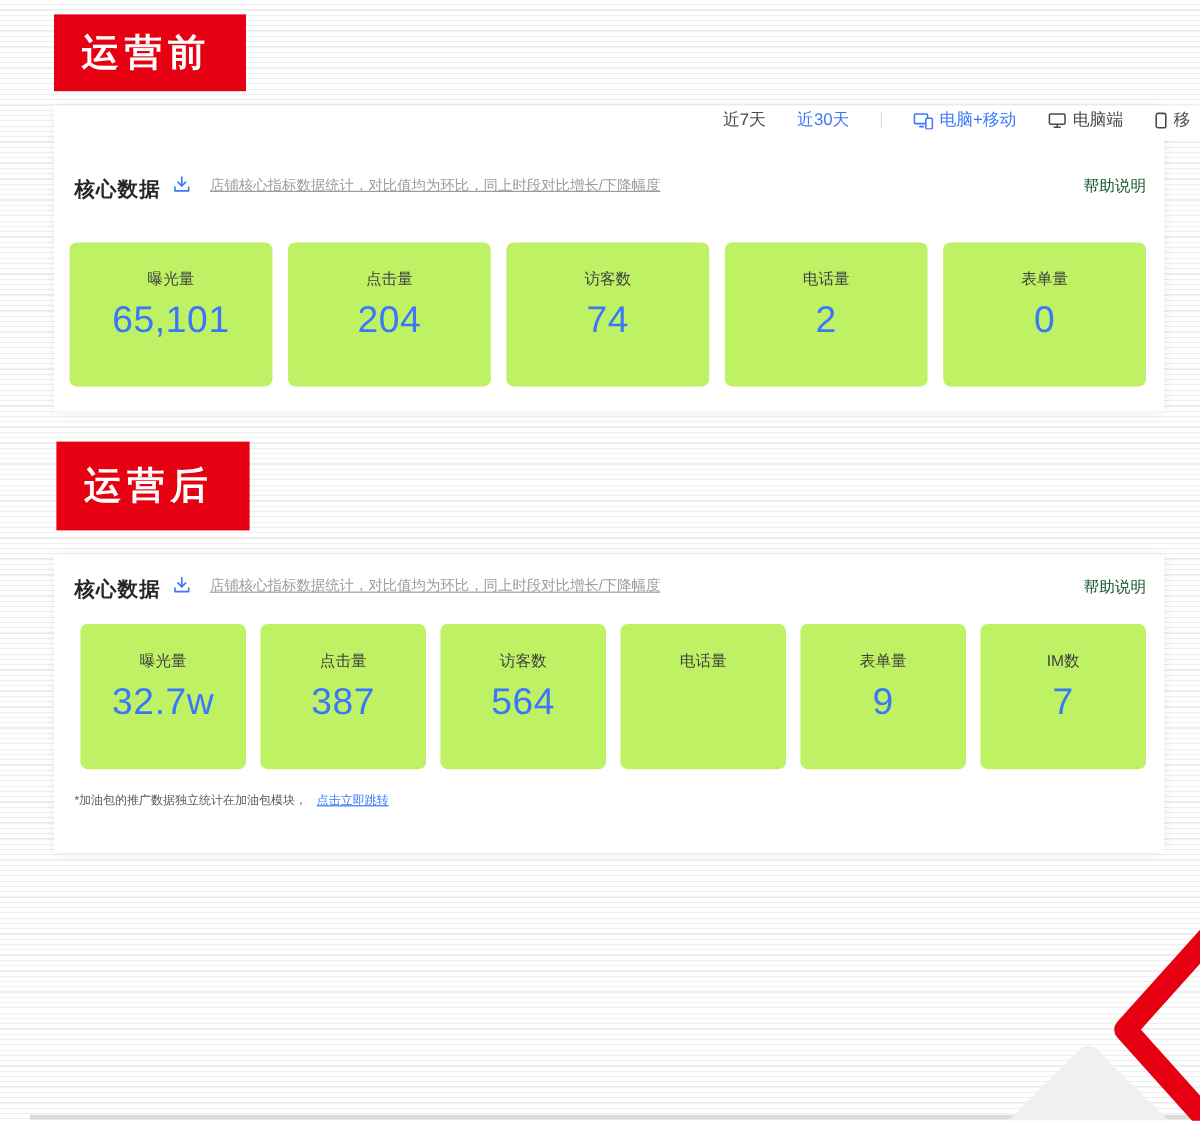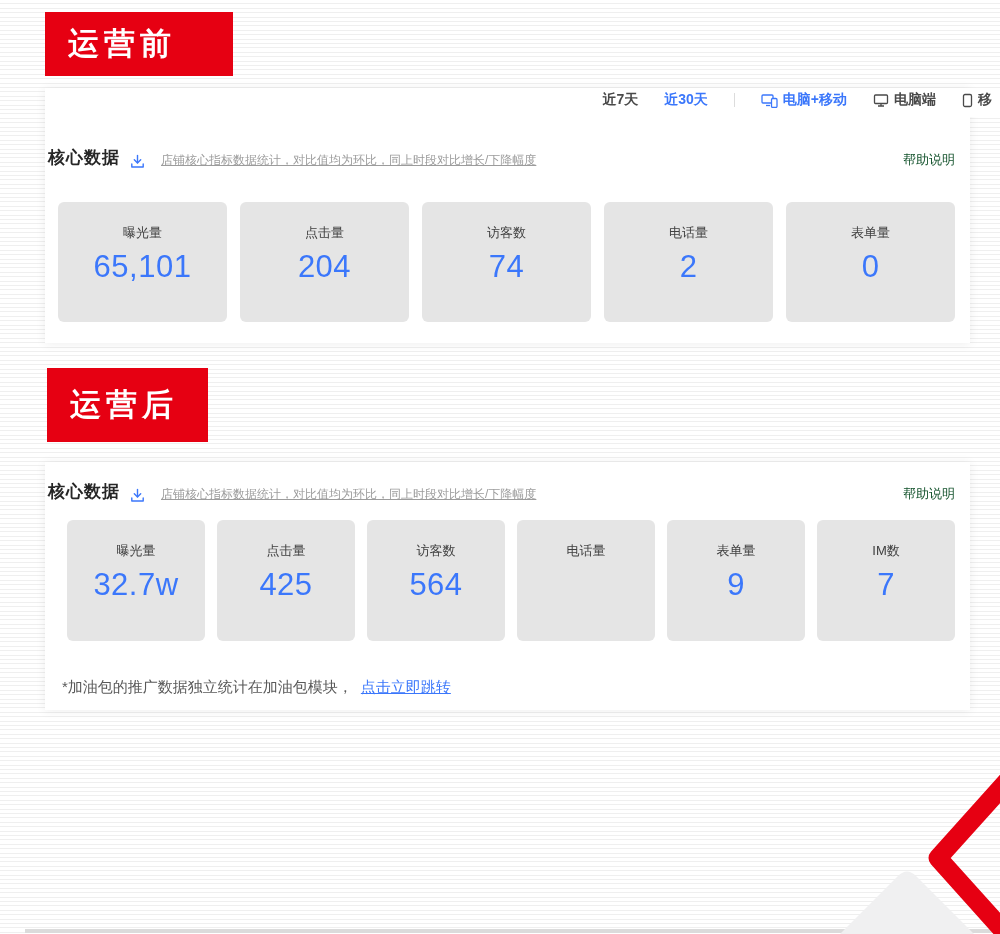--- a/index.html
+++ b/index.html
@@ -8,72 +8,72 @@
   .page {
     position:relative; width:1000px; height:934px; overflow:hidden;
     background:repeating-linear-gradient(180deg,#ffffff 0px,#ffffff 3.4px,#efefef 3.4px,#efefef 4.4px);
   }
   
   .badge {
     position:absolute; background:#e60012; color:#ffffff;
     display:flex; align-items:center; padding-left:23px;
     font-size:31px; font-weight:bold; letter-spacing:5px;
   }
-  .badge-before { left:45px; top:12px; width:188px; height:64px; }
+  .badge-before { left:45px; top:12px; width:160px; height:64px; }
   .badge-after  { left:47px; top:368px; width:161px; height:74px; }
 
   
   .card {
     position:absolute; left:45px; width:925px; background:#ffffff;
     box-shadow:0 1px 10px rgba(0,0,0,0.07);
   }
   .card-before { top:88px;  height:255px; }
   .card-after  { top:462px; height:248px; }
 
   
   .toolbar-strip {
     position:absolute; left:0; top:0; width:955px; height:29px;
     background:#ffffff; overflow:hidden;
   }
   .toolbar-content {
     display:flex; align-items:center; justify-content:flex-end;
     margin-top:-4px; height:32px; padding-right:8px; font-size:14px; color:#4a4a4a;
   }
-  .toolbar-content .tb-item { display:flex; align-items:center; gap:5px; cursor:pointer;font-weight:bold; }
+  .toolbar-content .tb-item { display:flex; align-items:center; gap:5px; cursor:pointer; }
   .tb-gap { margin-left:26px; }
   .tb-blue { color:#3b77fb; }
   .tb-divider { width:1px; height:14px; background:#dcdcdc; margin-left:26px; }
   .tb-icon svg { display:block; }
 
   
   .panel-header {
-    position:absolute; left:3px; right:15px; display:flex; align-items:flex-end;
+    position:absolute; left:17px; right:15px; display:flex; align-items:flex-start;
   }
   .card-before .panel-header { top:58px; }
   .card-after  .panel-header { top:18px; }
   .panel-title { font-size:17px; font-weight:600; color:#262626; letter-spacing:1px; }
   .download-btn { margin-left:10px; display:flex; cursor:pointer; }
   .panel-desc { margin-left:16px; font-size:12px; color:#9c9c9c;text-decoration:underline; }
   .help-link { margin-left:auto; font-size:13px; color:#14532d; cursor:pointer; }
 
   
   .tiles { position:absolute; display:flex; }
   .card-before .tiles { left:13px; top:114px; gap:13px; }
   .card-after  .tiles { left:22px; top:58px;  gap:12px; }
   .tile {
-    background:#e5e5e5; border-radius:6px; text-align:center;
+    background:#bef264; border-radius:6px; text-align:center;
   }
   .card-before .tile { width:169px; height:120px; }
   .card-after  .tile { width:138px; height:121px; }
   .tile-label { padding-top:22px; font-size:13px; color:#404040; }
   .tile-value { margin-top:7px; font-size:31px; color:#3b77fb; letter-spacing:0.5px; }
 
   
   .footnote {
-    position:absolute; left:17px; top:216px; font-size:15px; color:#595959;
+    position:absolute; left:17px; top:198px; font-size:10px; color:#595959;
     display:flex; align-items:center;
   }
   .footnote-link { color:#3b77fb; text-decoration:underline; cursor:pointer; margin-left:8px; }
 
   
   .bottom-bar { position:absolute; left:25px; right:0; bottom:1px; height:4px; background:#dbdbdb; }
   .deco-triangle { position:absolute; left:840px; top:860px; }
   .deco-chevron { position:absolute; left:880px; top:770px; overflow:visible; }
 </style>
 </head>
@@ -184,21 +184,21 @@
 
     <div class="tiles">
 
         <div class="tile">
           <div class="tile-label">曝光量</div>
           <div class="tile-value">32.7w</div>
         </div>
 
         <div class="tile">
           <div class="tile-label">点击量</div>
-          <div class="tile-value">425</div>
+          <div class="tile-value">387</div>
         </div>
 
         <div class="tile">
           <div class="tile-label">访客数</div>
           <div class="tile-value">564</div>
         </div>
 
         <div class="tile">
           <div class="tile-label">电话量</div>
         </div>

